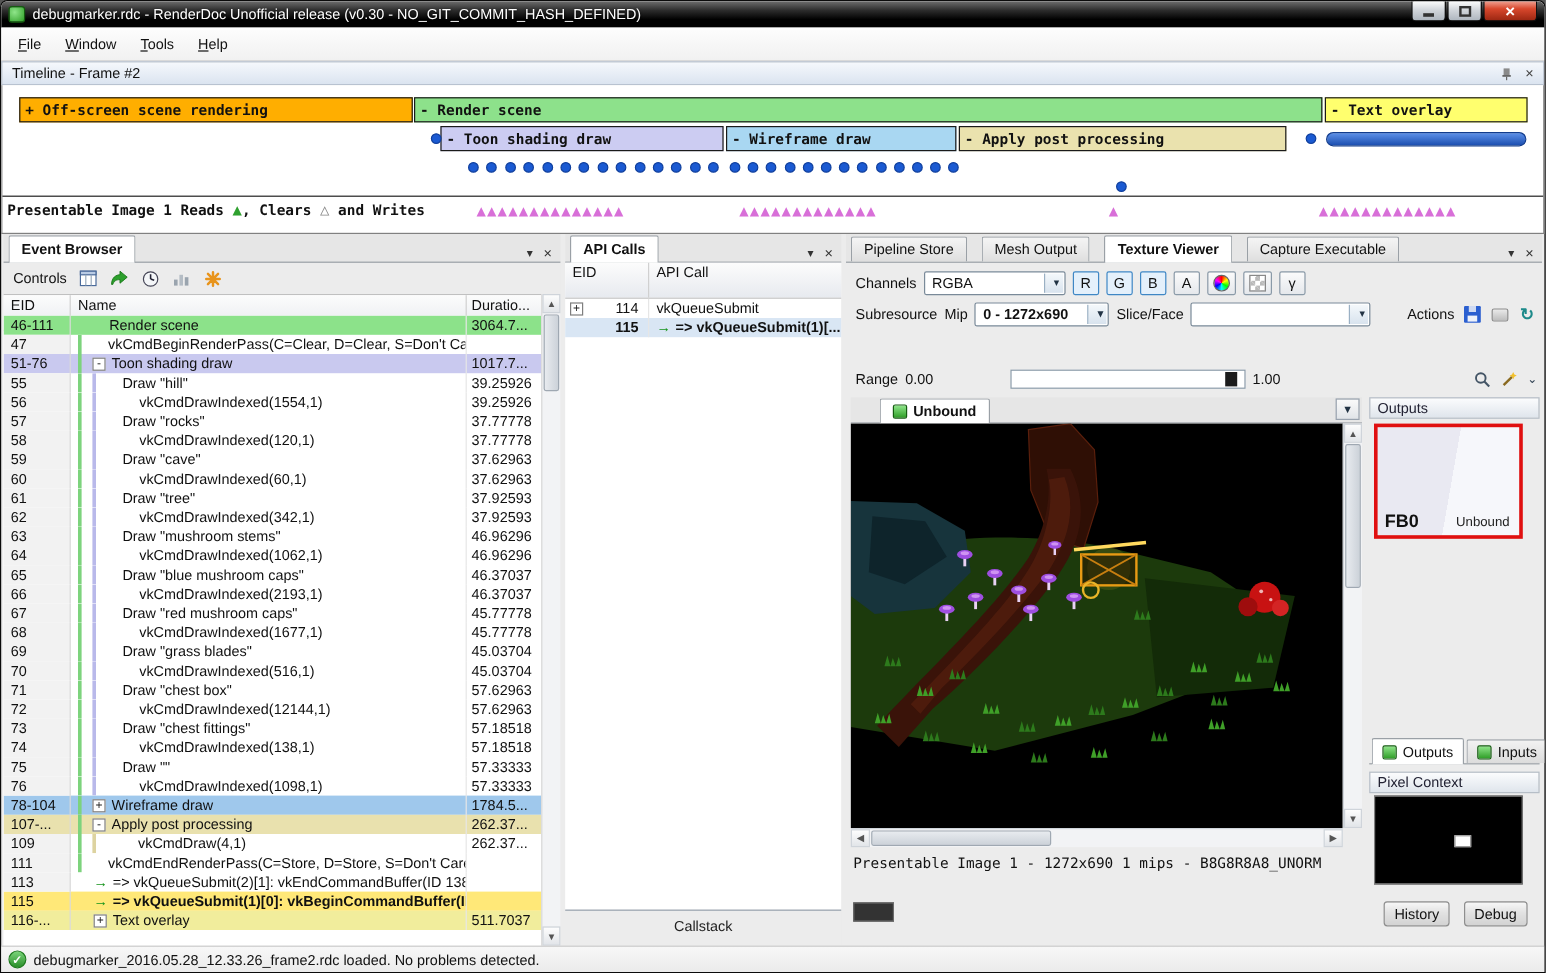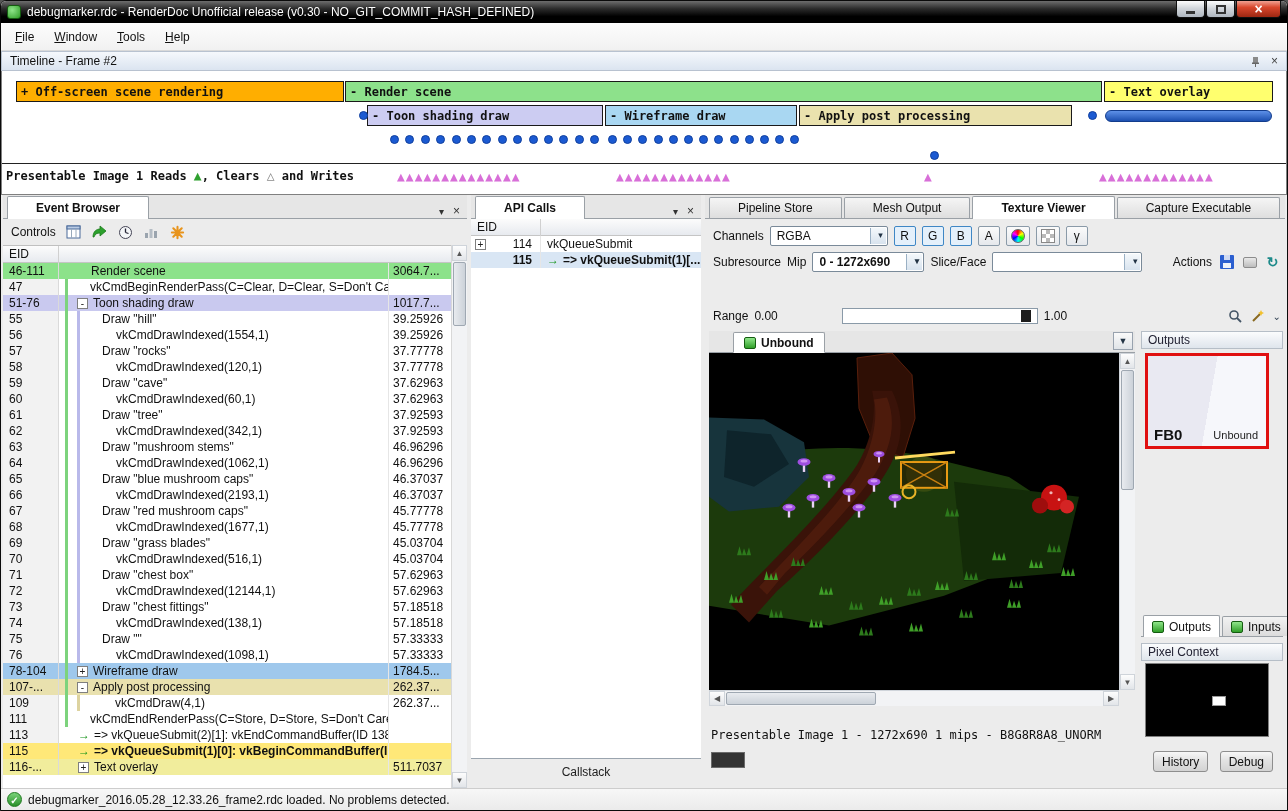--- a/index.html
+++ b/index.html
@@ -36,28 +36,28 @@
   .tri-group{position:absolute;top:5px;color:#d86fd8;font-size:13px;letter-spacing:1px;white-space:nowrap;}
 
   
   .dock{position:absolute;top:194px;left:0;right:0;bottom:22px;}
   .panel{position:absolute;top:0;bottom:0;background:#ececec;}
   .panel.left{left:2px;width:464px;}
   .panel.mid{left:470px;width:230px;}
   .panel.right{left:704px;right:2px;}
   .tabstrip{height:24px;display:flex;align-items:flex-end;border-bottom:1px solid #9aa0a6;background:#e6e6e6;padding-left:4px;}
   .tabs-wrap{display:flex;align-items:flex-end;}
-  .tab{height:21px;display:flex;align-items:center;padding:0 28px;border:1px solid #9aa0a6;border-bottom:none;border-radius:2px 2px 0 0;background:linear-gradient(#f5f5f5,#dedede);margin-right:2px;white-space:nowrap;}
+  .tab{height:21px;display:flex;align-items:center;padding:0 10px;border:1px solid #9aa0a6;border-bottom:none;border-radius:2px 2px 0 0;background:linear-gradient(#f5f5f5,#dedede);margin-right:12px;white-space:nowrap;}
   .tab.active{background:#fff;font-weight:bold;height:23px;margin-bottom:-1px;}
   .strip-icons{margin-left:auto;display:flex;gap:9px;align-items:center;padding:0 7px;color:#333;font-size:10px;}
 
   
   .eb-toolbar{height:26px;display:flex;align-items:center;gap:9px;padding-left:8px;}
   .eb-table{position:absolute;top:50px;left:0;right:16px;bottom:0;background:#fff;border-top:1px solid #c0c0c0;}
-  .eb-head{display:flex;height:17px;background:linear-gradient(#fcfcfc,#e7eaef);border-bottom:1px solid #c5c5c5;line-height:17px;flex-direction:column;}
+  .eb-head{display:flex;height:30px;background:linear-gradient(#fcfcfc,#e7eaef);border-bottom:1px solid #c5c5c5;line-height:17px;}
   .eb-head>div{overflow:hidden;white-space:nowrap;}
   .hc1{width:56px;flex:none;border-right:1px solid #d0d0d0;padding-left:6px;}
   .hc2{flex:1;border-right:1px solid #d0d0d0;padding-left:6px;}
   .hc3{width:62px;flex:none;padding-left:4px;}
   #eb-rows{position:absolute;top:17px;left:0;right:0;bottom:0;overflow:hidden;background:#fff;}
   .eb-row{display:flex;height:16px;line-height:16px;white-space:nowrap;}
   .eb-eid{width:56px;flex:none;background:#f2f2f2;border-right:1px solid #dadada;padding-left:6px;overflow:hidden;}
   .eb-name{flex:1;display:flex;align-items:center;overflow:hidden;border-right:1px solid #e6e6e6;padding-left:6px;}
   .eb-dur{width:62px;flex:none;padding-left:4px;overflow:hidden;}
   .tree-bar{width:3px;height:16px;margin-right:9px;flex:none;}
@@ -106,21 +106,21 @@
   .tex-tabs{position:absolute;top:0;left:0;right:0;height:22px;background:#e6e6e6;border-bottom:1px solid #9aa0a6;display:flex;align-items:flex-end;padding-left:24px;}
   .tex-tab{height:21px;margin-bottom:-1px;background:#fff;border:1px solid #9aa0a6;border-bottom:1px solid #fff;font-weight:bold;display:flex;align-items:center;gap:5px;padding:0 10px;border-radius:2px 2px 0 0;}
   .grn-ico{width:12px;height:12px;border-radius:2px;background:linear-gradient(#8fe58a,#2f9e27);border:1px solid #145c10;flex:none;}
   .tex-dd{margin-left:auto;margin-bottom:2px;margin-right:2px;width:20px;height:18px;border:1px solid #98a2ae;background:linear-gradient(#fafafa,#e0e4e8);display:flex;align-items:center;justify-content:center;font-size:9px;color:#234;}
   .tex-area{position:absolute;top:22px;left:0;right:16px;bottom:94px;background:#3a3a3a;overflow:hidden;}
   .tex-area svg{display:block;width:100%;height:100%;}
   .tex-vscroll{position:absolute;top:22px;right:0;width:16px;bottom:94px;background:#f2f3f5;border-left:1px solid #cfd4da;}
   .tex-hscroll{position:absolute;left:0;right:16px;bottom:78px;height:16px;background:#f2f3f5;border-top:1px solid #cfd4da;}
   .hs-btn{position:absolute;top:0;width:16px;height:15px;display:flex;align-items:center;justify-content:center;font-size:8px;color:#555;background:linear-gradient(#fdfdfd,#e2e5e9);border:1px solid #cfd4da;}
   .hs-thumb{position:absolute;left:17px;top:1px;width:150px;height:13px;background:linear-gradient(#e8ebef,#ccd2d9);border:1px solid #9fa8b2;border-radius:2px;}
-  .tex-status{position:absolute;left:2px;right:0;bottom:40px;height:18px;font-family:"DejaVu Sans Mono",monospace;font-size:12px;display:flex;align-items:center;white-space:nowrap;overflow:hidden;margin-top:42px;}
+  .tex-status{position:absolute;left:2px;right:0;bottom:56px;height:18px;font-family:"DejaVu Sans Mono",monospace;font-size:12px;display:flex;align-items:center;white-space:nowrap;overflow:hidden;margin-top:42px;}
   .tex-swatch{position:absolute;left:2px;bottom:16px;width:34px;height:16px;background:#333;border:1px solid #6a6a6a;}
 
   .tv-side{position:absolute;left:436px;right:2px;top:112px;bottom:4px;}
   .side-head{height:18px;background:linear-gradient(#fbfcfd,#dfe5ec);border:1px solid #b6bec7;display:flex;align-items:center;padding-left:6px;color:#223;}
   .fb0{position:absolute;left:4px;right:14px;top:22px;height:96px;border:3px solid #e01010;background:linear-gradient(100deg,#e9e9f2 0 52%,#f6f7fb 52%);}
   .fb0-label{position:absolute;left:6px;bottom:3px;font-weight:bold;font-size:15px;}
   .fb0-sub{position:absolute;right:8px;bottom:5px;font-size:11px;color:#222;}
   .side-tabs{position:absolute;left:0;right:0;top:284px;height:22px;display:flex;align-items:flex-end;border-bottom:1px solid #9aa0a6;padding-left:2px;}
   .side-tab{display:flex;align-items:center;gap:5px;padding:0 8px;height:20px;border:1px solid #9aa0a6;border-bottom:none;background:linear-gradient(#f2f2f2,#dcdcdc);margin-right:2px;border-radius:2px 2px 0 0;}
   .side-tab.active{background:#fff;height:22px;margin-bottom:-1px;}

